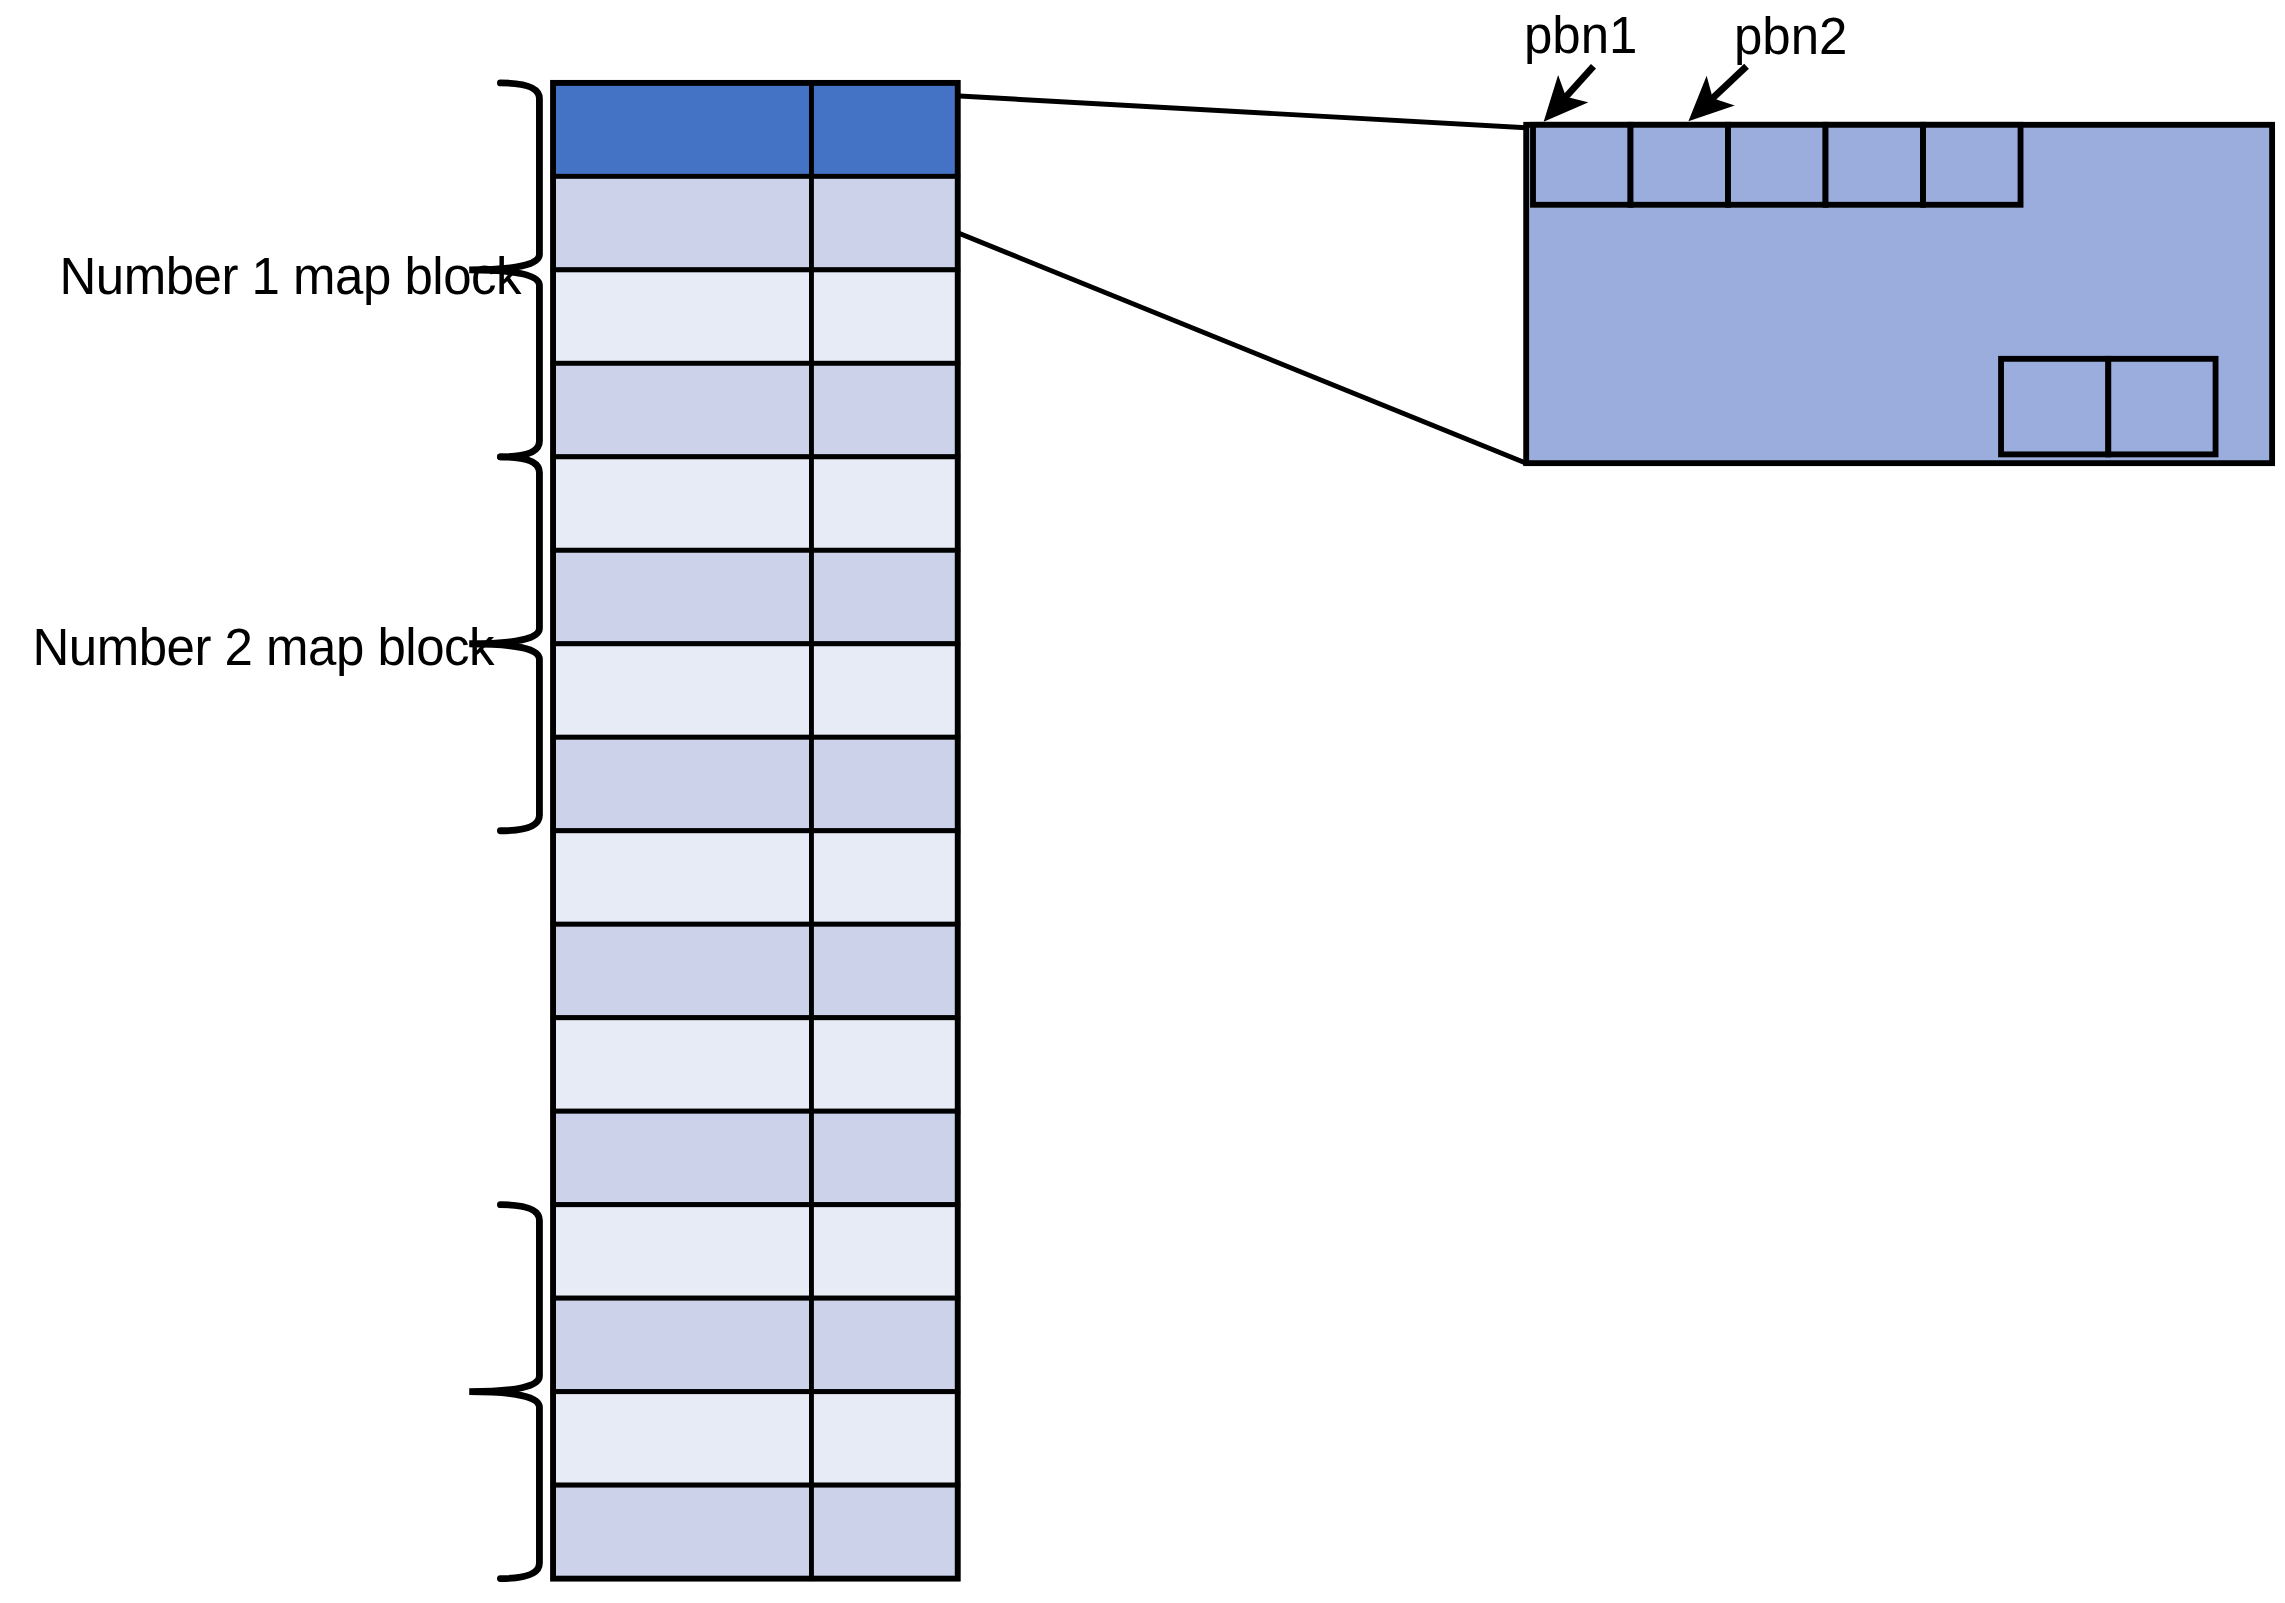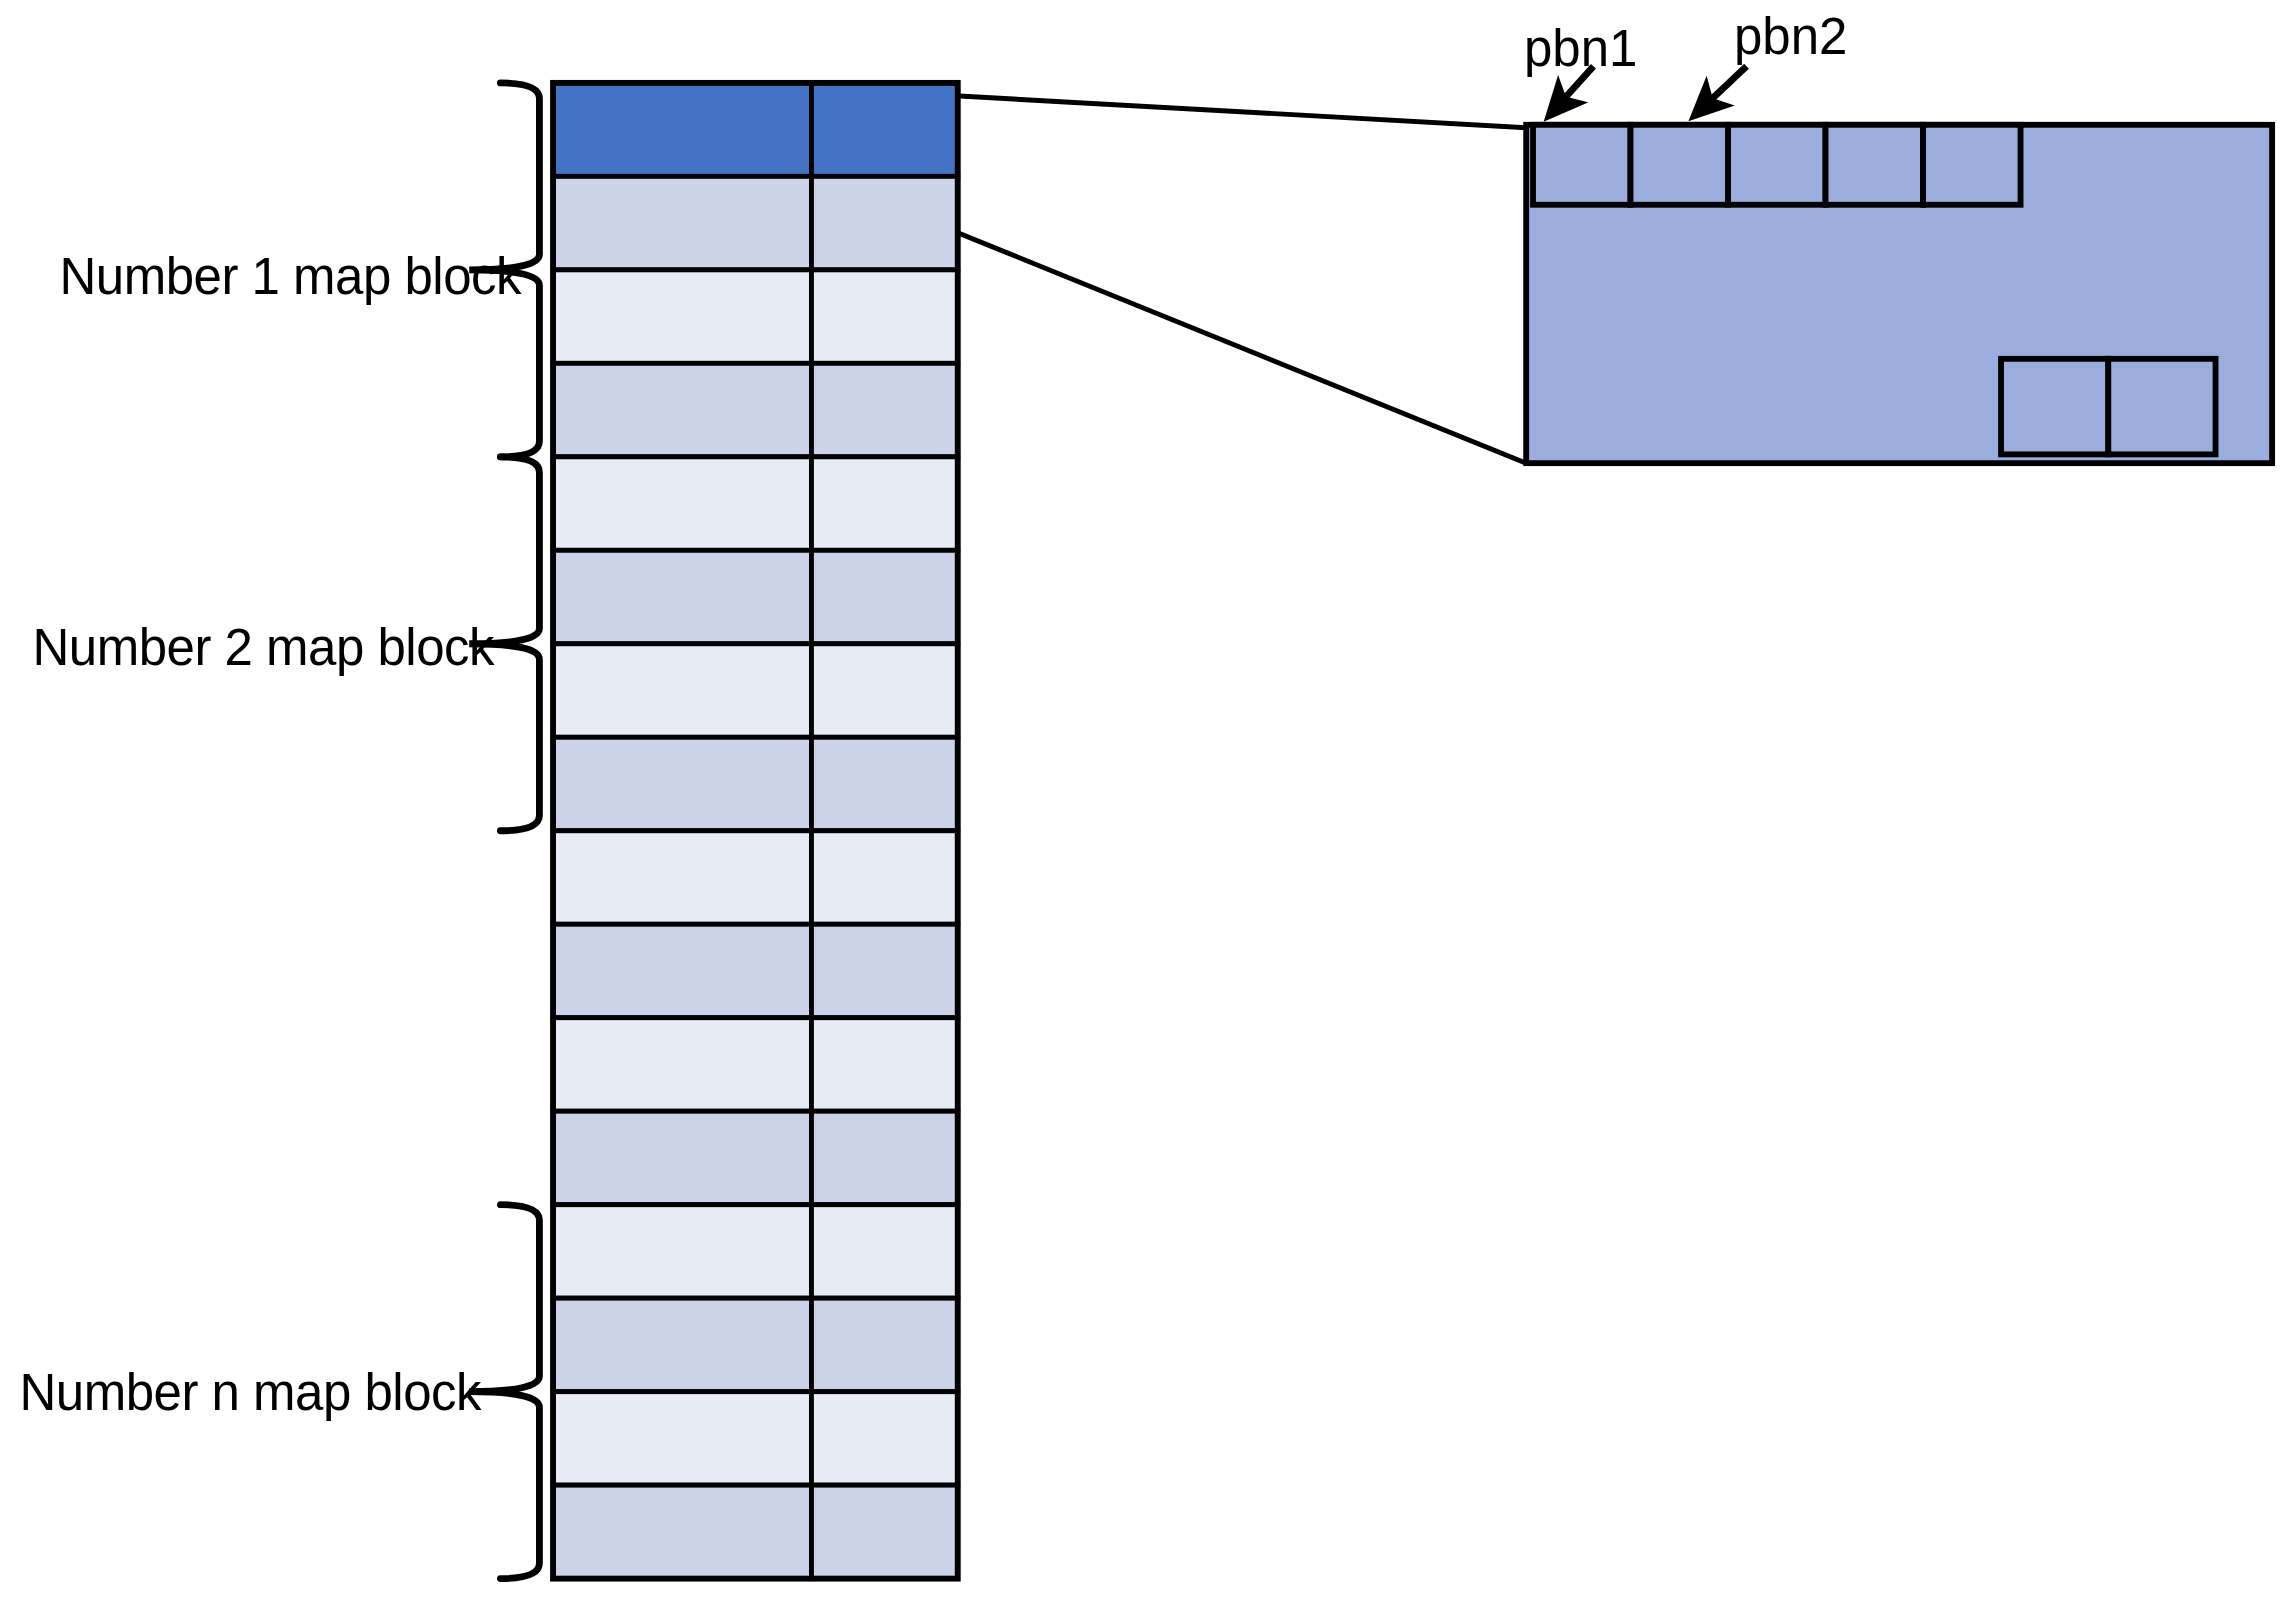--- a/index.html
+++ b/index.html
@@ -105,19 +105,18 @@
         <rect x="2162" y="368" width="110" height="98" fill="#9aaddc" stroke="#000000" stroke-width="6"></rect>
       </g>
     <g id="arrows-group">
         <line x1="1634" y1="68" x2="1589" y2="118" stroke="#000000" stroke-width="7" marker-end="url(#arrowhead)"></line>
         <line x1="1791" y1="68" x2="1738" y2="118" stroke="#000000" stroke-width="7" marker-end="url(#arrowhead)"></line>
       </g>
   </svg>
 
   <div class="lbl" id="bracket-label-0" style="left: 19.5px; top: 247px; margin-left: 40px;">Number 1 map block</div>
   <div class="lbl" id="bracket-label-1" style="left: 19.5px; top: 618px; margin-left: 13px;">Number 2 map block</div>
-  <div class="lbl" id="bracket-label-2" style="left: 19.5px; top: 1363px;">Number n map block</div>
 
-  <div class="pbn" id="pbn-label-0" style="left: 1524px; top: 19px;">pbn1</div>
+  <div class="pbn" id="pbn-label-0" style="left: 1524px; top: 6px;">pbn1</div>
   <div class="pbn" id="pbn-label-1" style="left: 1734px; top: 6.8px;">pbn2</div>
 
 </div>
 
 
 </body></html>

